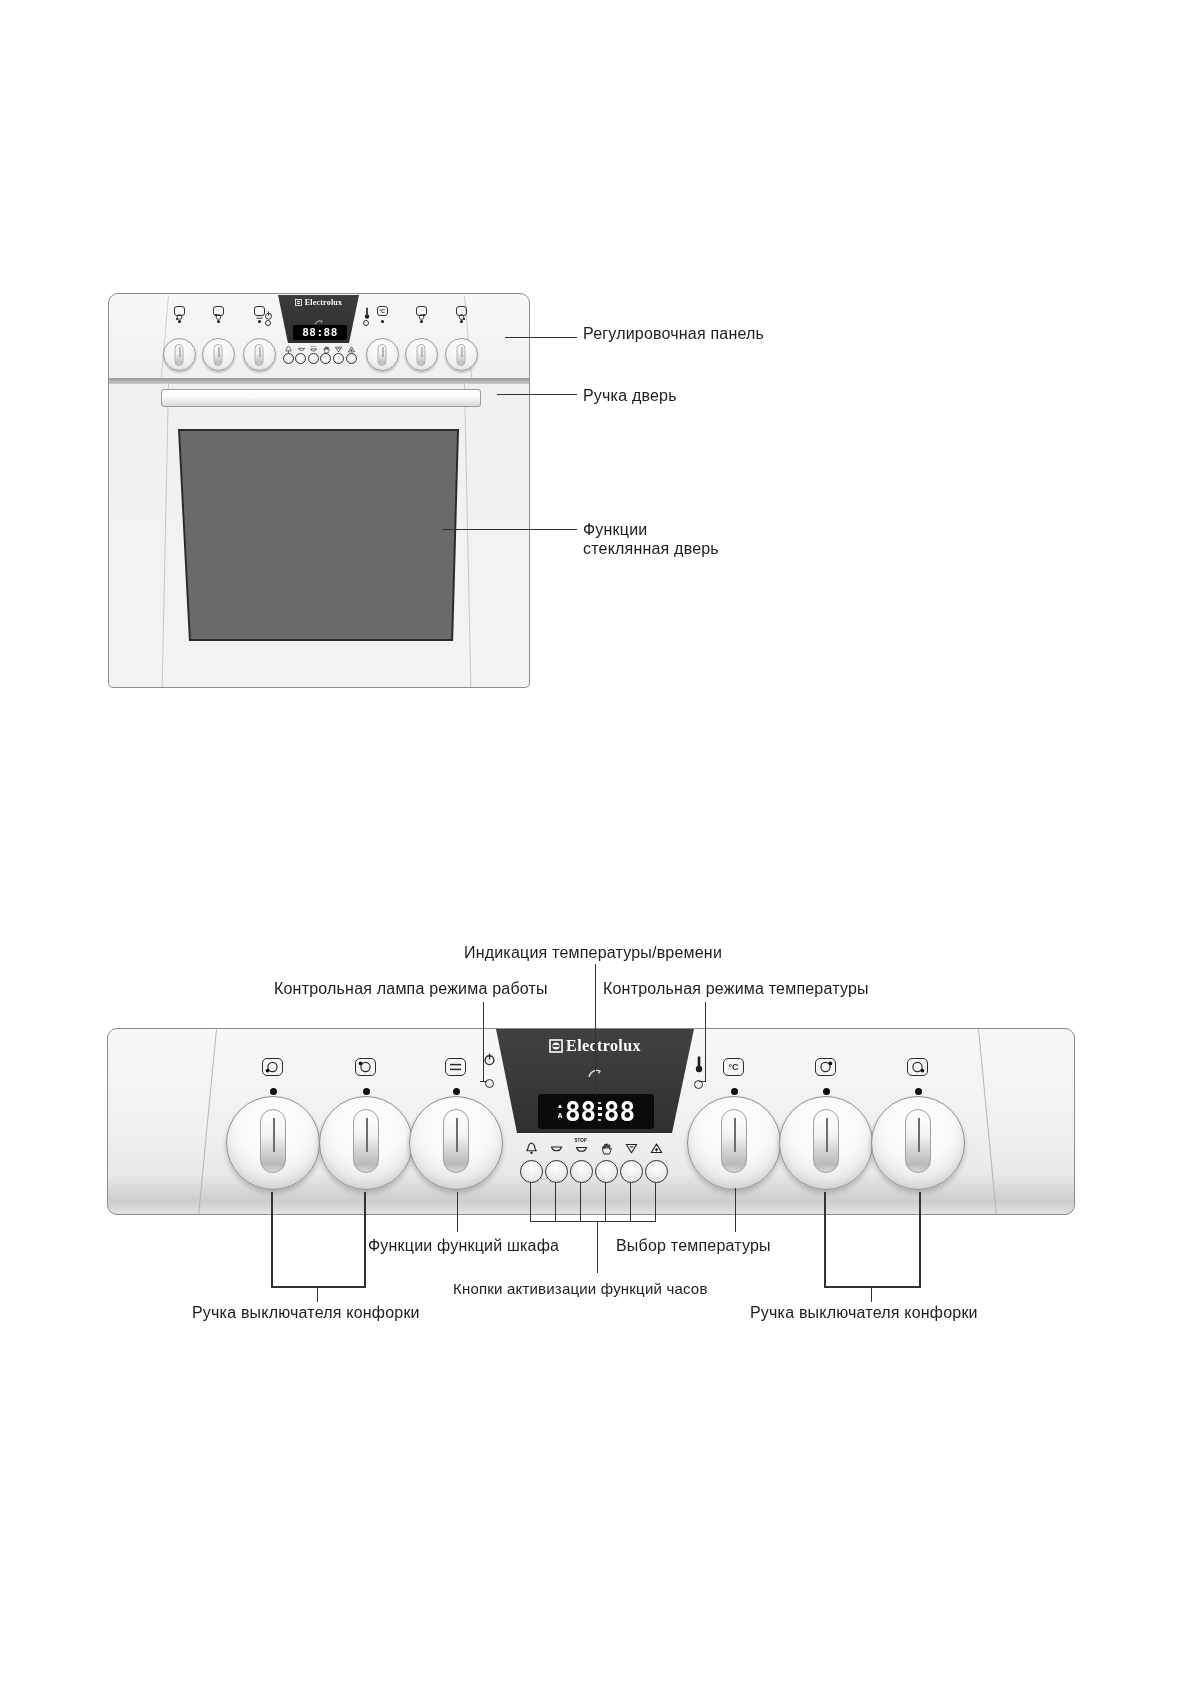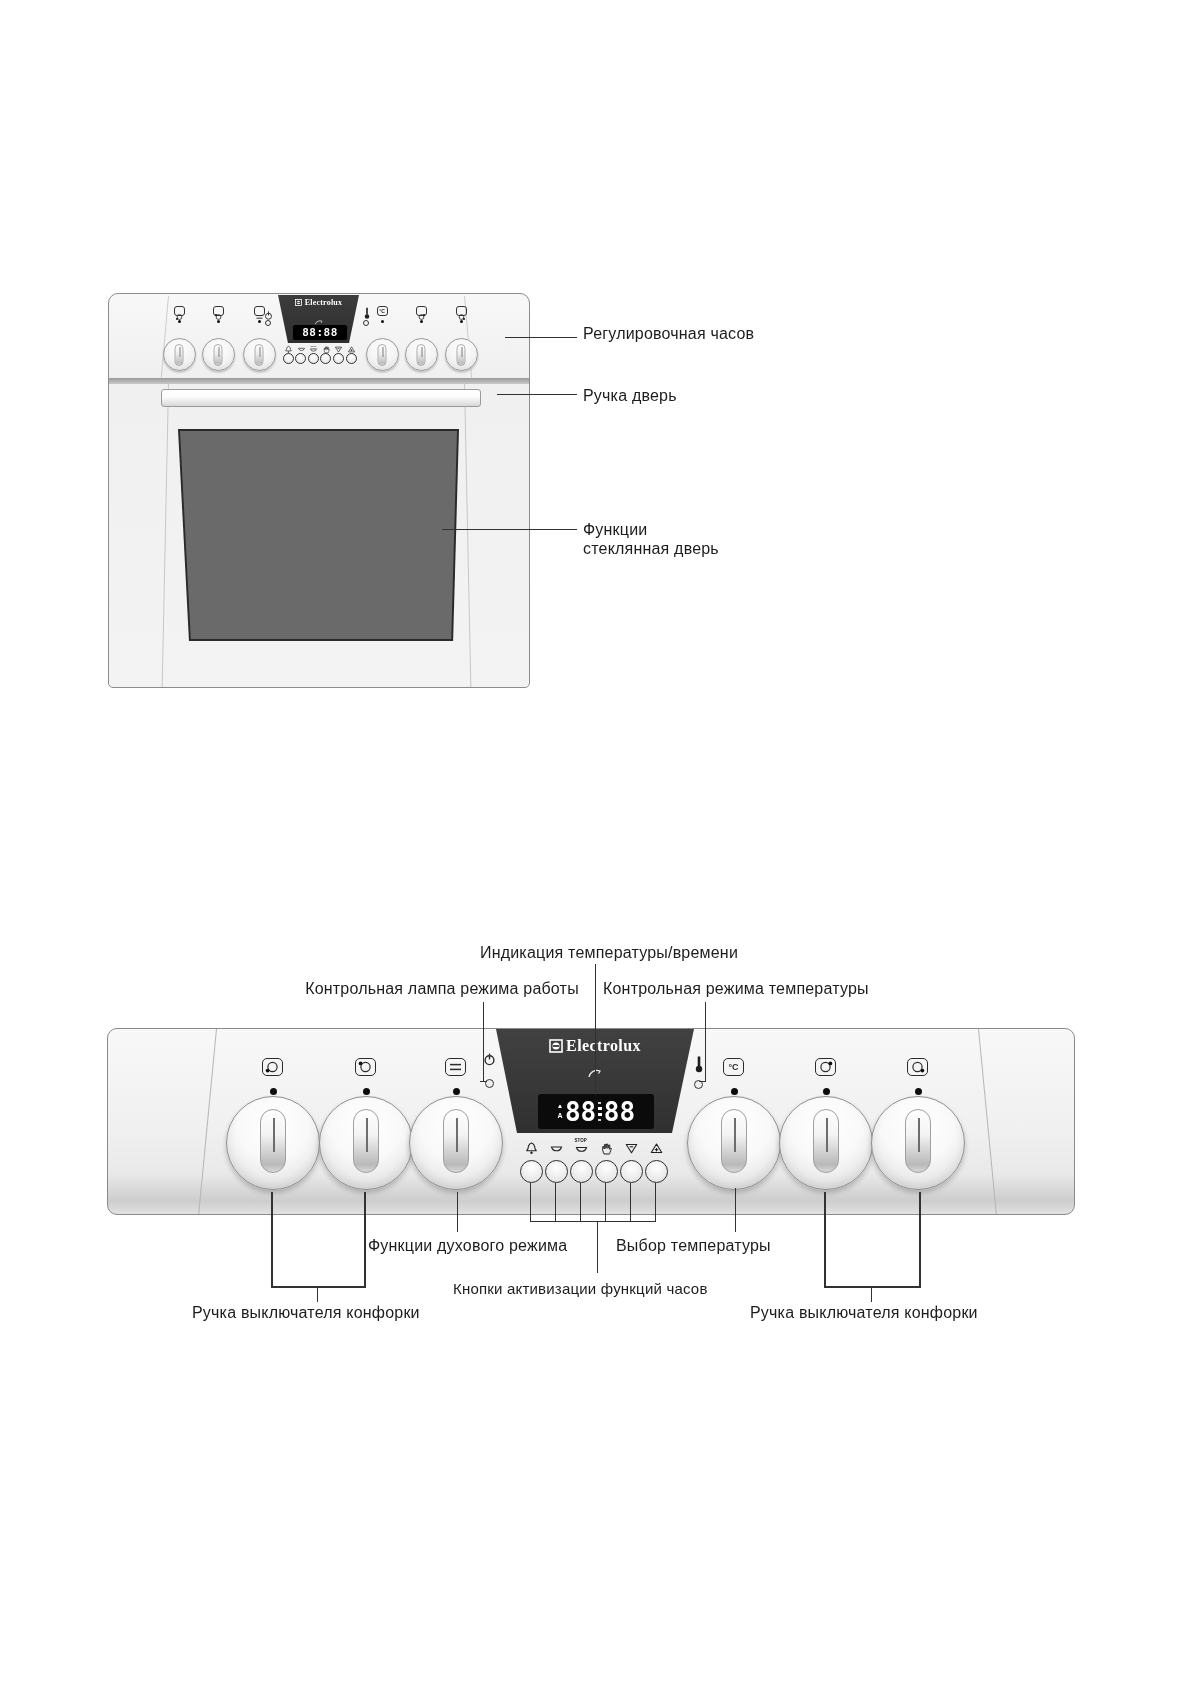--- a/index.html
+++ b/index.html
@@ -218,21 +218,21 @@
     <div class="btn-s" style="left:236.5px"></div>
 
     <div class="divider"></div>
     <div class="handle"></div>
     <div class="window">
         <div class="glass"></div>
       </div>
   </div>
 
   <div class="ln hl" style="left:505px;top:336.5px;width:72px"></div>
-  <div class="lbl" style="left:583px;top:325px">Регулировочная часов</div>
+  <div class="lbl" style="left:583px;top:325px">Регулировочная панель</div>
   <div class="ln hl" style="left:497px;top:394px;width:80px"></div>
   <div class="lbl" style="left:583px;top:387px">Ручка дверь</div>
   <div class="ln hl" style="left:442px;top:528.5px;width:135px"></div>
   <div class="lbl" style="left:583px;top:521px;line-height:18.5px">
     <div>Функции</div>
     <div>стеклянная дверь</div>
   </div>
 
   <div class="panel">
     <div class="cap-diag" style="left:108px;transform:rotate(5.5deg);transform-origin:top;"></div>
@@ -375,31 +375,31 @@
           <line x1="7.5" y1="7" x2="7.5" y2="10.4" stroke="#222" stroke-width="1.1"></line>
         </svg></div>
     <div class="btn" style="left:411.5px"></div>
     <div class="btn" style="left:436.5px"></div>
     <div class="btn" style="left:461.5px"></div>
     <div class="btn" style="left:486.5px"></div>
     <div class="btn" style="left:511.5px"></div>
     <div class="btn" style="left:536.5px"></div>
   </div>
 
-  <div class="lbl" style="left:593px;top:944px;transform:translateX(-50%);margin-left:16px;">Индикация температуры/времени</div>
+  <div class="lbl" style="left:593px;top:944px;transform:translateX(-50%);">Индикация температуры/времени</div>
   <div class="ln vl" style="left:594.5px;top:964px;height:131px"></div>
-  <div class="lbl" style="left:288px;top:980px;width:308px;text-align:center;">Контрольная лампа режима работы</div>
+  <div class="lbl" style="left:274px;top:980px;width:308px;text-align:left;">Контрольная лампа режима работы</div>
   <div class="ln vl" style="left:482.5px;top:1002px;height:79px"></div>
   <div class="ln hl" style="left:480px;top:1080.5px;width:7px"></div>
   <div class="lbl" style="left:603px;top:980px">Контрольная режима температуры</div>
   <div class="ln vl" style="left:704.5px;top:1002px;height:79px"></div>
   <div class="ln hl" style="left:699px;top:1080.5px;width:7px"></div>
 
   <div class="ln vl" style="left:456.5px;top:1192px;height:40px"></div>
-  <div class="lbl" style="left:368px;top:1237px">Функции духового режима</div>
+  <div class="lbl" style="left:368px;top:1237px">Функции функций шкафа</div>
   <div class="ln vl" style="left:734.5px;top:1188px;height:44px"></div>
   <div class="lbl" style="left:616px;top:1237px">Выбор температуры</div>
 
   <div class="ln vl" style="left:529.5px;top:1183px;height:39px"></div>
   <div class="ln vl" style="left:554.5px;top:1183px;height:39px"></div>
   <div class="ln vl" style="left:579.5px;top:1183px;height:39px"></div>
   <div class="ln vl" style="left:604.5px;top:1183px;height:39px"></div>
   <div class="ln vl" style="left:629.5px;top:1183px;height:39px"></div>
   <div class="ln vl" style="left:654.5px;top:1183px;height:39px"></div>
   <div class="ln hl" style="left:529.5px;top:1221px;width:126px"></div>

